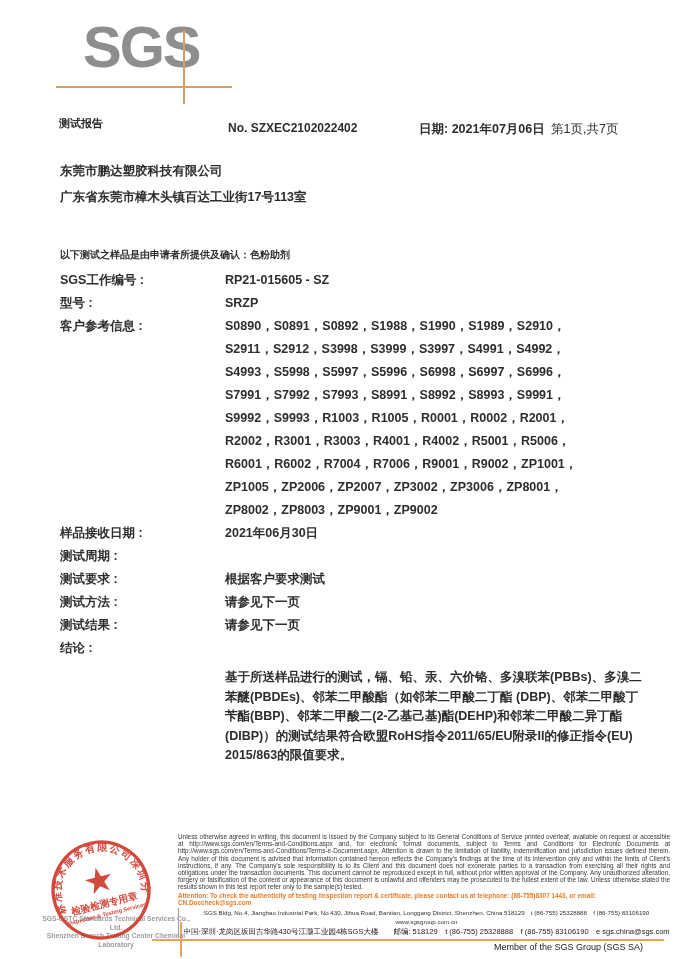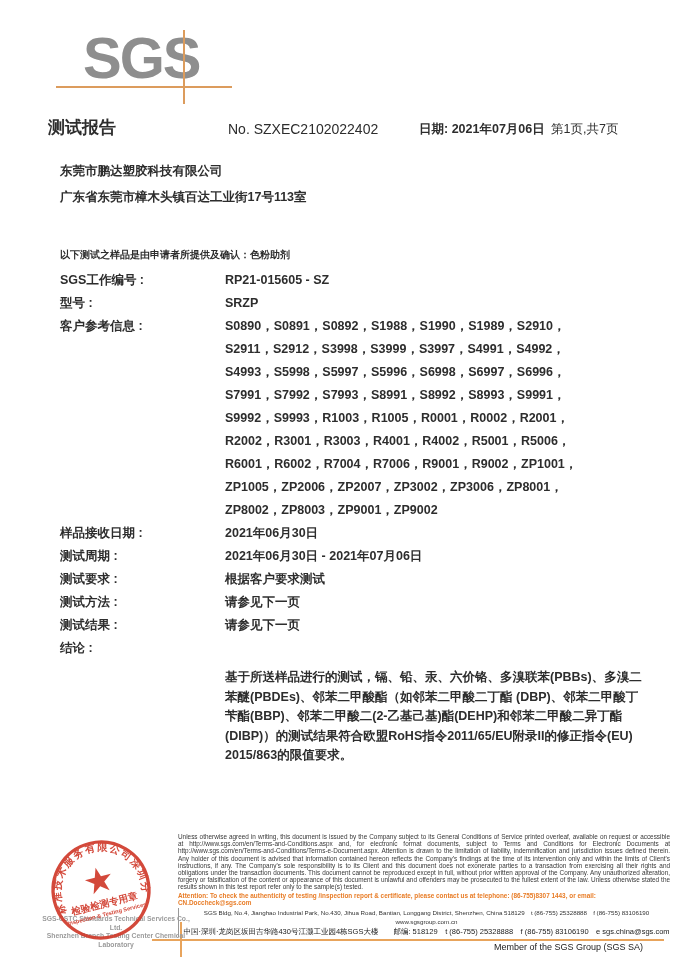--- a/index.html
+++ b/index.html
@@ -2,25 +2,25 @@
 <html><head>
 <meta charset="utf-8">
 <style>
   html,body{margin:0;padding:0;background:#ffffff;}
   .page{
     position:relative;width:677px;height:959px;background:#fff;overflow:hidden;
     font-family:"Liberation Sans", sans-serif;color:#2d2d2d;
   }
   
   .logo-text{position:absolute;left:83px;top:18px;font-size:58px;font-weight:700;
-    color:#8e8e8e;letter-spacing:-2px;line-height:1;margin-top:11px;}
+    color:#8e8e8e;letter-spacing:-2px;line-height:1;}
   .crop-v{position:absolute;left:183px;top:30px;width:2px;height:74px;background:#dc9c5d;}
   .crop-h{position:absolute;left:56px;top:86px;width:176px;height:2px;background:#dc9c5d;}
-  .doc-title{position:absolute;left:48px;top:116px;font-size:17px;font-weight:700;}
-  .report-no{position:absolute;left:228px;top:121px;font-size:14px;font-weight:400;}
+  .doc-title{position:absolute;left:59px;top:116px;font-size:11px;font-weight:700;}
+  .report-no{position:absolute;left:228px;top:121px;font-size:12px;font-weight:700;}
   .date-label{position:absolute;left:419px;top:121px;font-size:12.5px;font-weight:700;}
   .page-label{position:absolute;left:551px;top:121px;font-size:12.5px;font-weight:400;}
   
   .applicant{position:absolute;left:60px;top:158px;font-size:12.5px;font-weight:700;line-height:26px;}
   .statement{position:absolute;left:60px;top:248px;font-size:10px;font-weight:700;}
   
   .fields{position:absolute;left:60px;top:269px;width:586px;font-size:12.5px;font-weight:700;}
   .frow{display:flex;align-items:flex-start;}
   .flabel{width:165px;flex:none;line-height:23px;}
   .fvalue{flex:1;line-height:23px;}
@@ -84,21 +84,20 @@
         <div class="ref-line">ZP1005，ZP2006，ZP2007，ZP3002，ZP3006，ZP8001，</div>
         <div class="ref-line">ZP8002，ZP8003，ZP9001，ZP9002</div>
       </div>
     </div>
     <div class="frow">
       <div class="flabel">样品接收日期 :</div>
       <div class="fvalue">2021年06月30日</div>
     </div>
     <div class="frow">
       <div class="flabel">测试周期 :</div>
-      <div class="fvalue">2021年06月30日 - 2021年07月06日</div>
     </div>
     <div class="frow">
       <div class="flabel">测试要求 :</div>
       <div class="fvalue">根据客户要求测试</div>
     </div>
     <div class="frow">
       <div class="flabel">测试方法 :</div>
       <div class="fvalue">请参见下一页</div>
     </div>
     <div class="frow">

